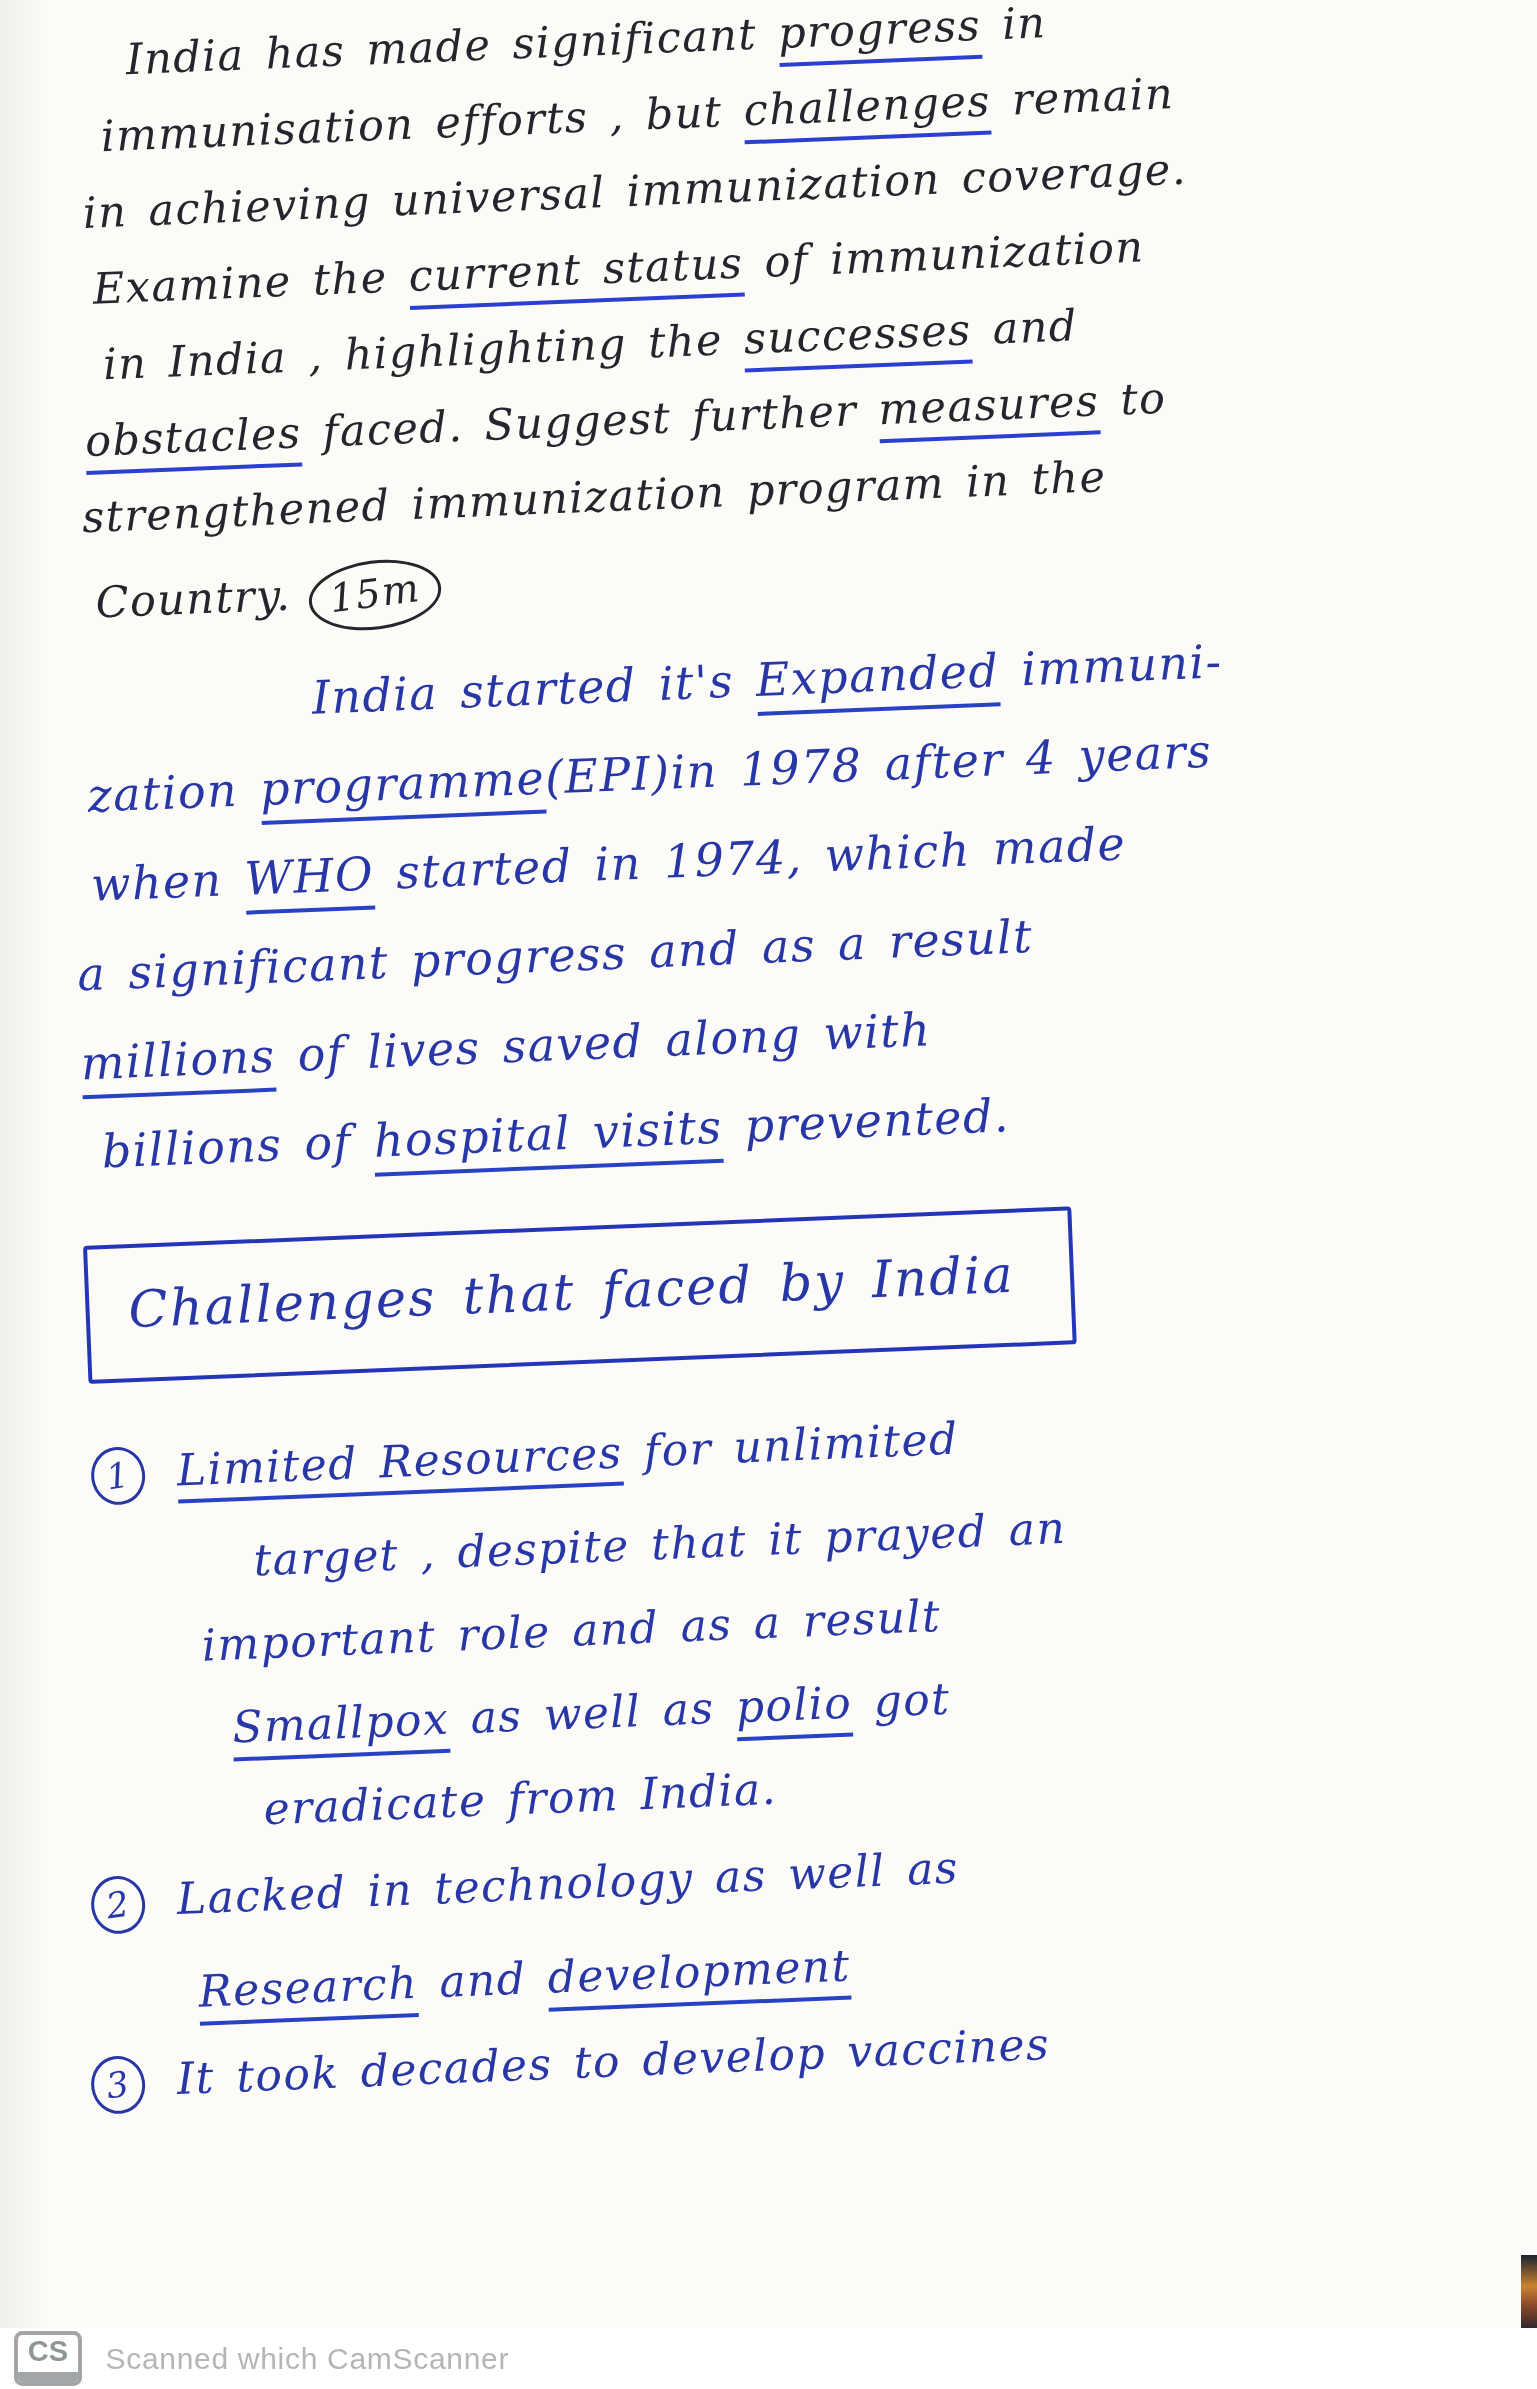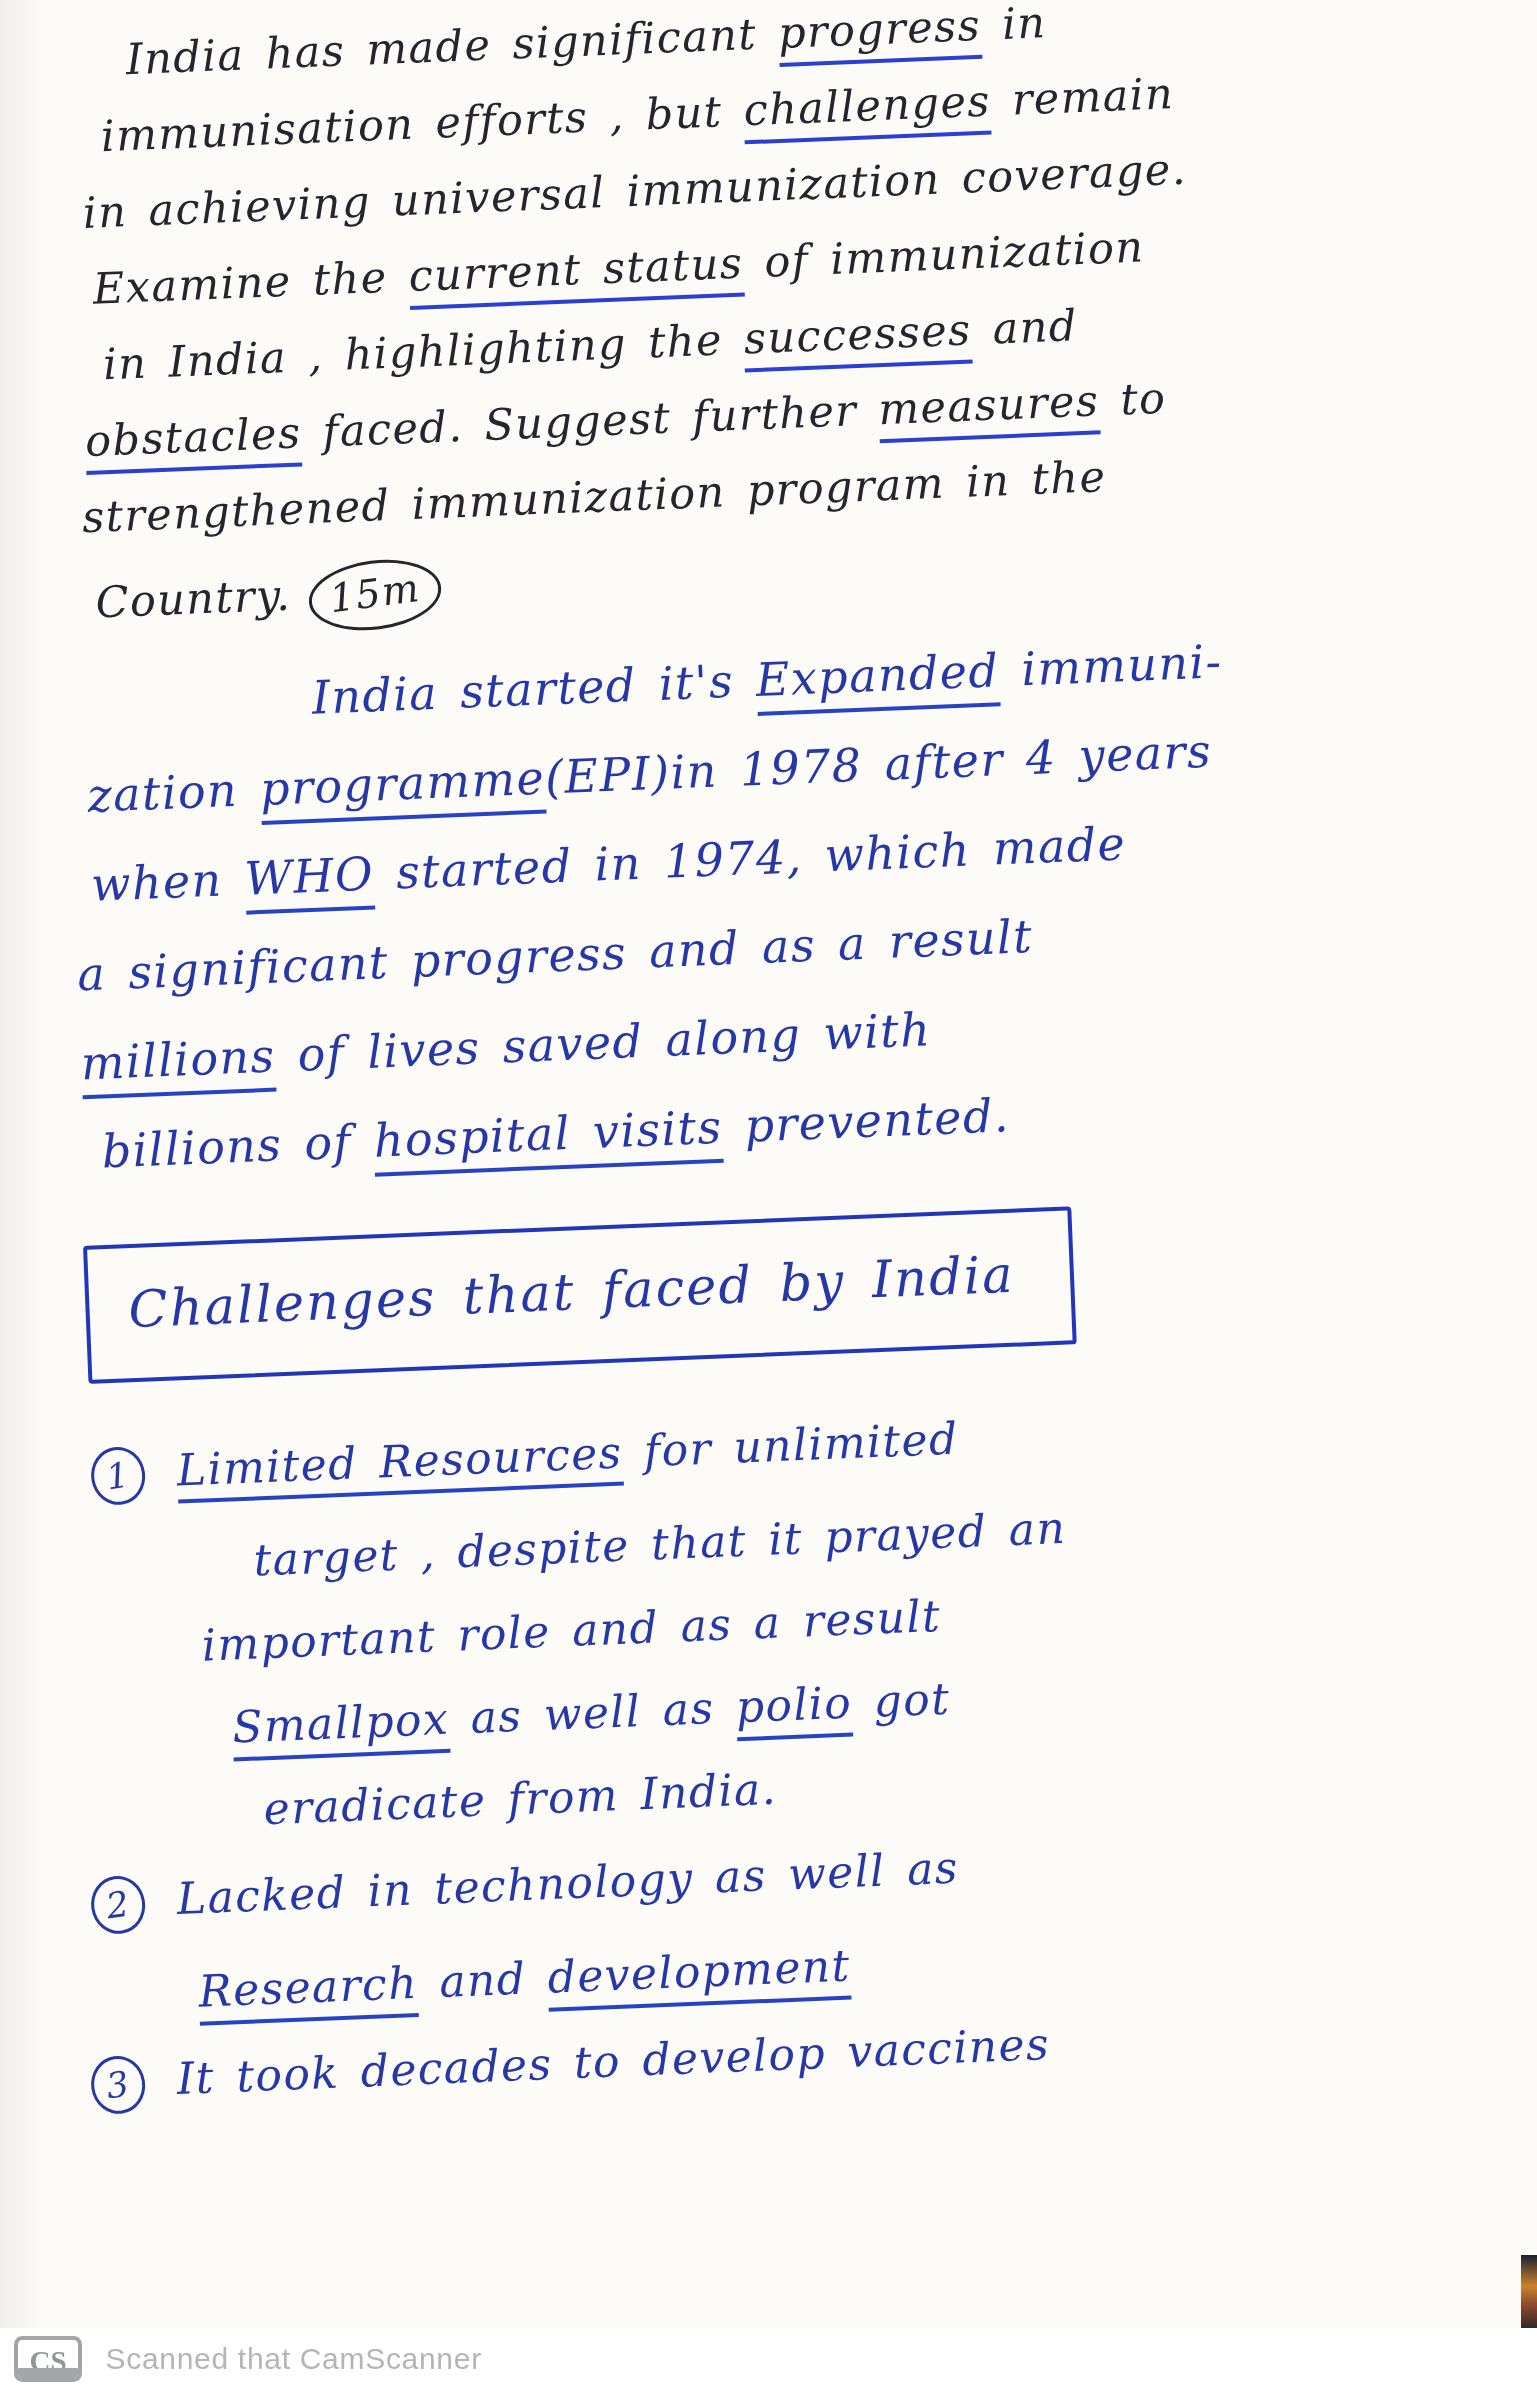--- a/index.html
+++ b/index.html
@@ -77,24 +77,24 @@
   .edge-object{
     position:absolute;right:0;top:2255px;width:16.6px;height:111px;
     background:linear-gradient(180deg,#1b2130 0%,#c9822e 28%,#8c4a2a 45%,#20222c 70%,#15161c 100%);
   }
   
   .footer{
     position:absolute;left:0;bottom:0;width:100%;height:61px;background:#ffffff;
     display:flex;align-items:center;
   }
   .cs-logo{
-    position:relative;margin-left:14px;width:68px;height:46px;
+    position:relative;margin-left:14px;width:68px;height:55px;
     border:4.1px solid #a2a6a8;border-radius:8.3px;background:#ffffff;
-    display:flex;align-items:flex-end;justify-content:center;
-    font-family:Liberation Serif, serif;font-weight:bold;
+    display:flex;align-items:flex-start;justify-content:center;
+    font-family:Liberation Sans, sans-serif;font-weight:bold;
     font-size:29px;color:#8f9698;overflow:hidden;
   }
   .cs-logo .base{position:absolute;left:0;right:0;bottom:0;height:9.7px;background:#a2a6a8;}
   .footer-text{
     margin-left:23.5px;font-family:"Liberation Sans",sans-serif;
     font-size:30px;color:#b5b5b5;letter-spacing:0.7px;
   }
 </style>
 </head>
 <body>
@@ -151,15 +151,15 @@
 </div>
 
 <div class="strip"></div>
 <div class="edge-object"></div>
 
 <footer class="footer">
   <div class="cs-logo">
     <span>CS</span>
     <span class="base"></span>
   </div>
-  <div class="footer-text">Scanned that CamScanner</div>
+  <div class="footer-text">Scanned which CamScanner</div>
 </footer>
 
 
 </body></html>

